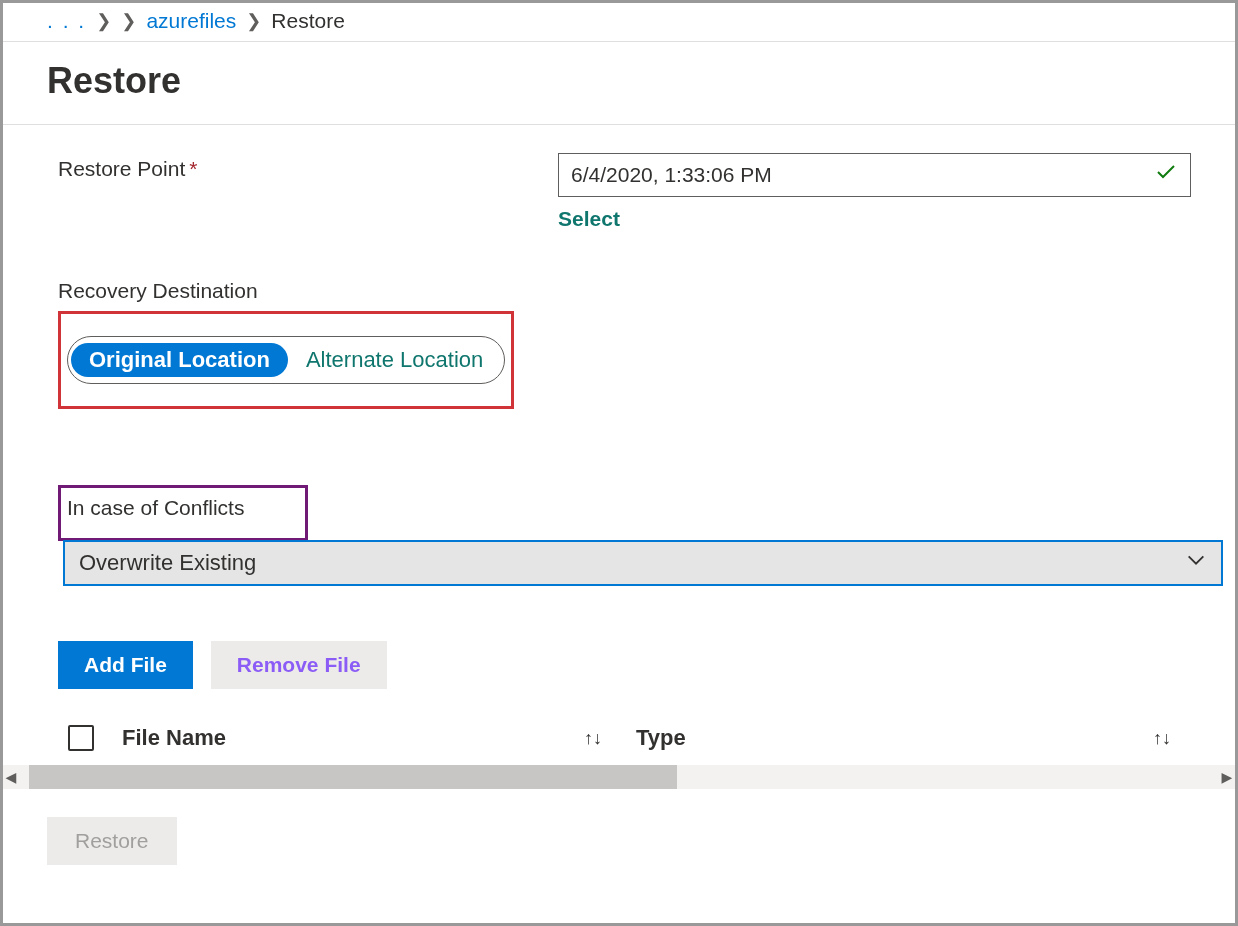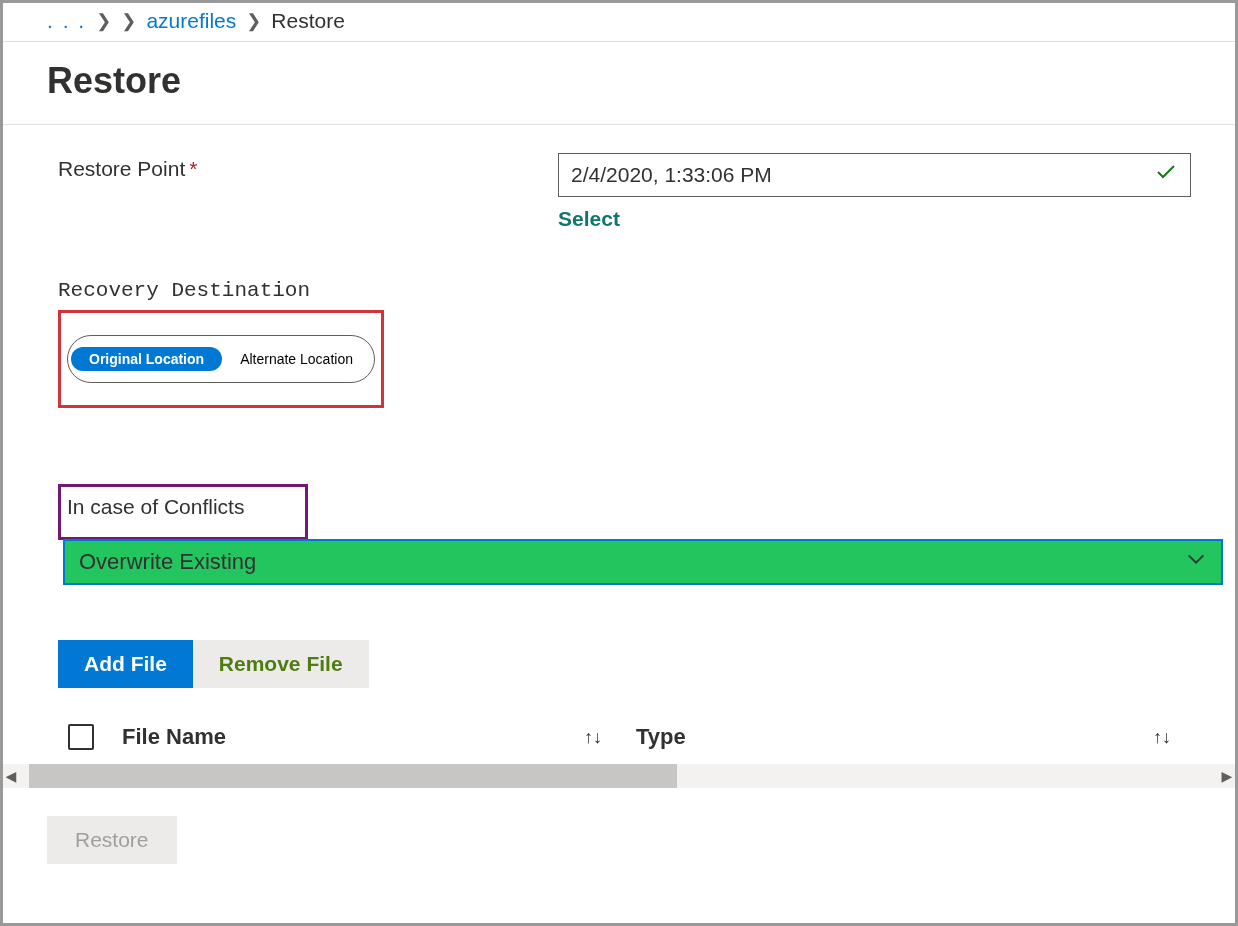--- a/index.html
+++ b/index.html
@@ -75,50 +75,49 @@
     font-size: 21px;
     font-weight: 600;
     margin-top: 10px;
     display: inline-block;
     cursor: pointer;
   }
 
   .section-label {
     font-size: 21px;
     margin-top: 48px;
-    font-family: Liberation Mono, monospace;
   }
 
   
   .highlight-box-1 {
     border: 3px solid #d13438;
     display: inline-block;
     padding: 22px 6px 22px 6px;
     margin-top: 8px;
   }
   .pill-group {
     display: inline-flex;
     border: 1px solid #605e5c;
     border-radius: 26px;
     height: 48px;
     align-items: center;
     padding: 3px;
   }
   .pill {
     border-radius: 22px;
     padding: 4px 18px;
-    font-size: 14px;
+    font-size: 22px;
     cursor: pointer;
   }
   .pill.selected {
     background: #0078d4;
     color: #fff;
     font-weight: 600;
   }
-  .pill.unselected { color: #000000; }
+  .pill.unselected { color: #0f766e; }
 
   
   .highlight-box-2 {
     border: 3px solid #701a75;
     margin-top: 76px;
     padding: 8px 0 18px 0;
     width: 250px;
     position: relative;
   }
   .conflict-label {
@@ -130,43 +129,43 @@
     left: 2px;
     top: 52px;
     width: 1160px;
     height: 46px;
     border: 2px solid #0078d4;
     display: flex;
     align-items: center;
     padding: 0 14px;
     font-size: 22px;
     cursor: pointer;
-    background: #22c55e;
+    background: #e5e5e5;
   }
   .conflict-dropdown .val { flex: 1; }
   .chevron-down {
     width: 22px; height: 22px;
   }
 
   
   .btn-row {
     margin-top: 100px;
     display: flex;
-    gap: 0;
+    gap: 18px;
   }
   .btn {
     height: 48px;
     padding: 0 26px;
     font-size: 21px;
     font-weight: 600;
     border: none;
     cursor: pointer;
   }
   .btn-primary { background: #0078d4; color: #fff; }
-  .btn-disabled { background: #edebe9; color: #4d7c0f; cursor: default; }
+  .btn-disabled { background: #edebe9; color: #8b5cf6; cursor: default; }
 
   
   .table-head {
     display: flex;
     margin-top: 36px;
     padding: 0 10px 10px 10px;
   }
   .cb {
     width: 26px; height: 26px;
     border: 2px solid #323130;
@@ -223,21 +222,21 @@
 
   <div class="content">
 
     
     <div class="field-row">
       <div class="field-label">
         <span>Restore Point</span><span class="required-star">*</span>
       </div>
       <div class="field-control">
         <div class="rp-input">
-          <span class="val">2/4/2020, 1:33:06 PM</span>
+          <span class="val">6/4/2020, 1:33:06 PM</span>
           <span class="check-icon">
             <svg width="24" height="24" viewBox="0 0 24 24">
                 <path d="M4 12 L9 17 L20 6" stroke="#107c10" stroke-width="2" fill="none"></path>
               </svg>
           </span>
         </div>
         <span class="select-link">Select</span>
       </div>
     </div>
 

